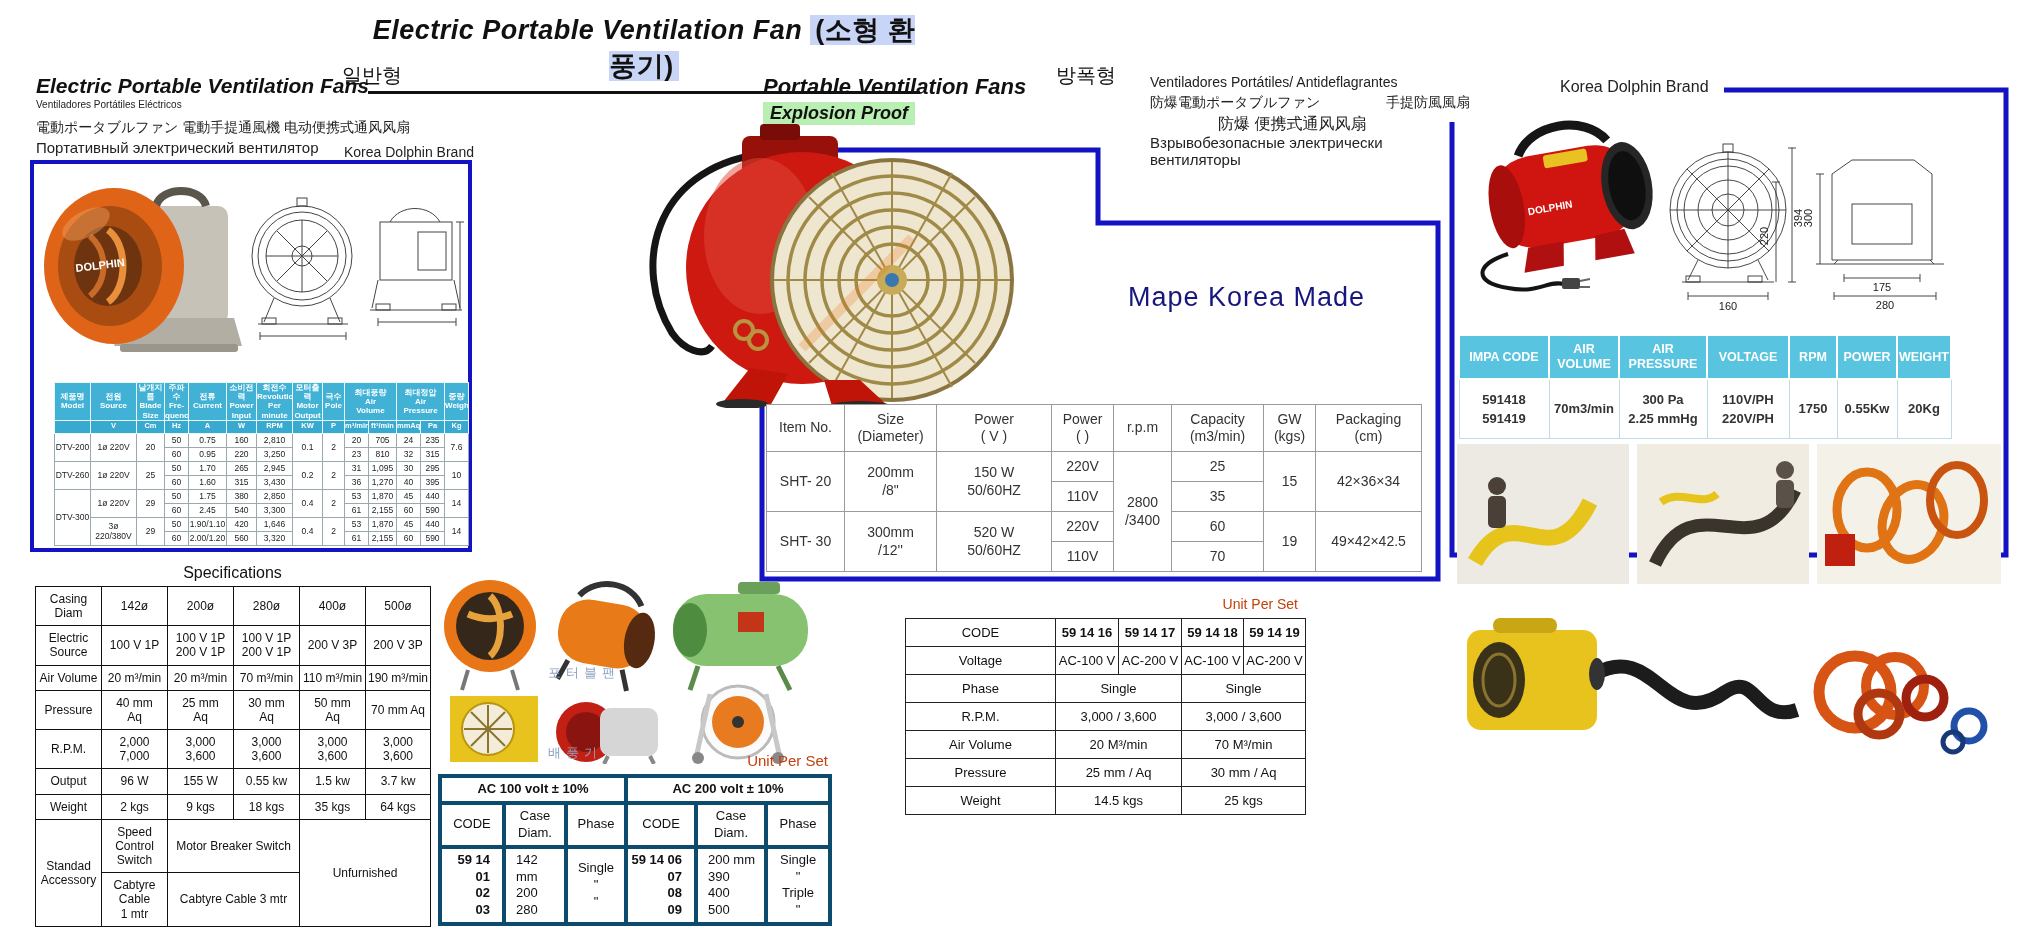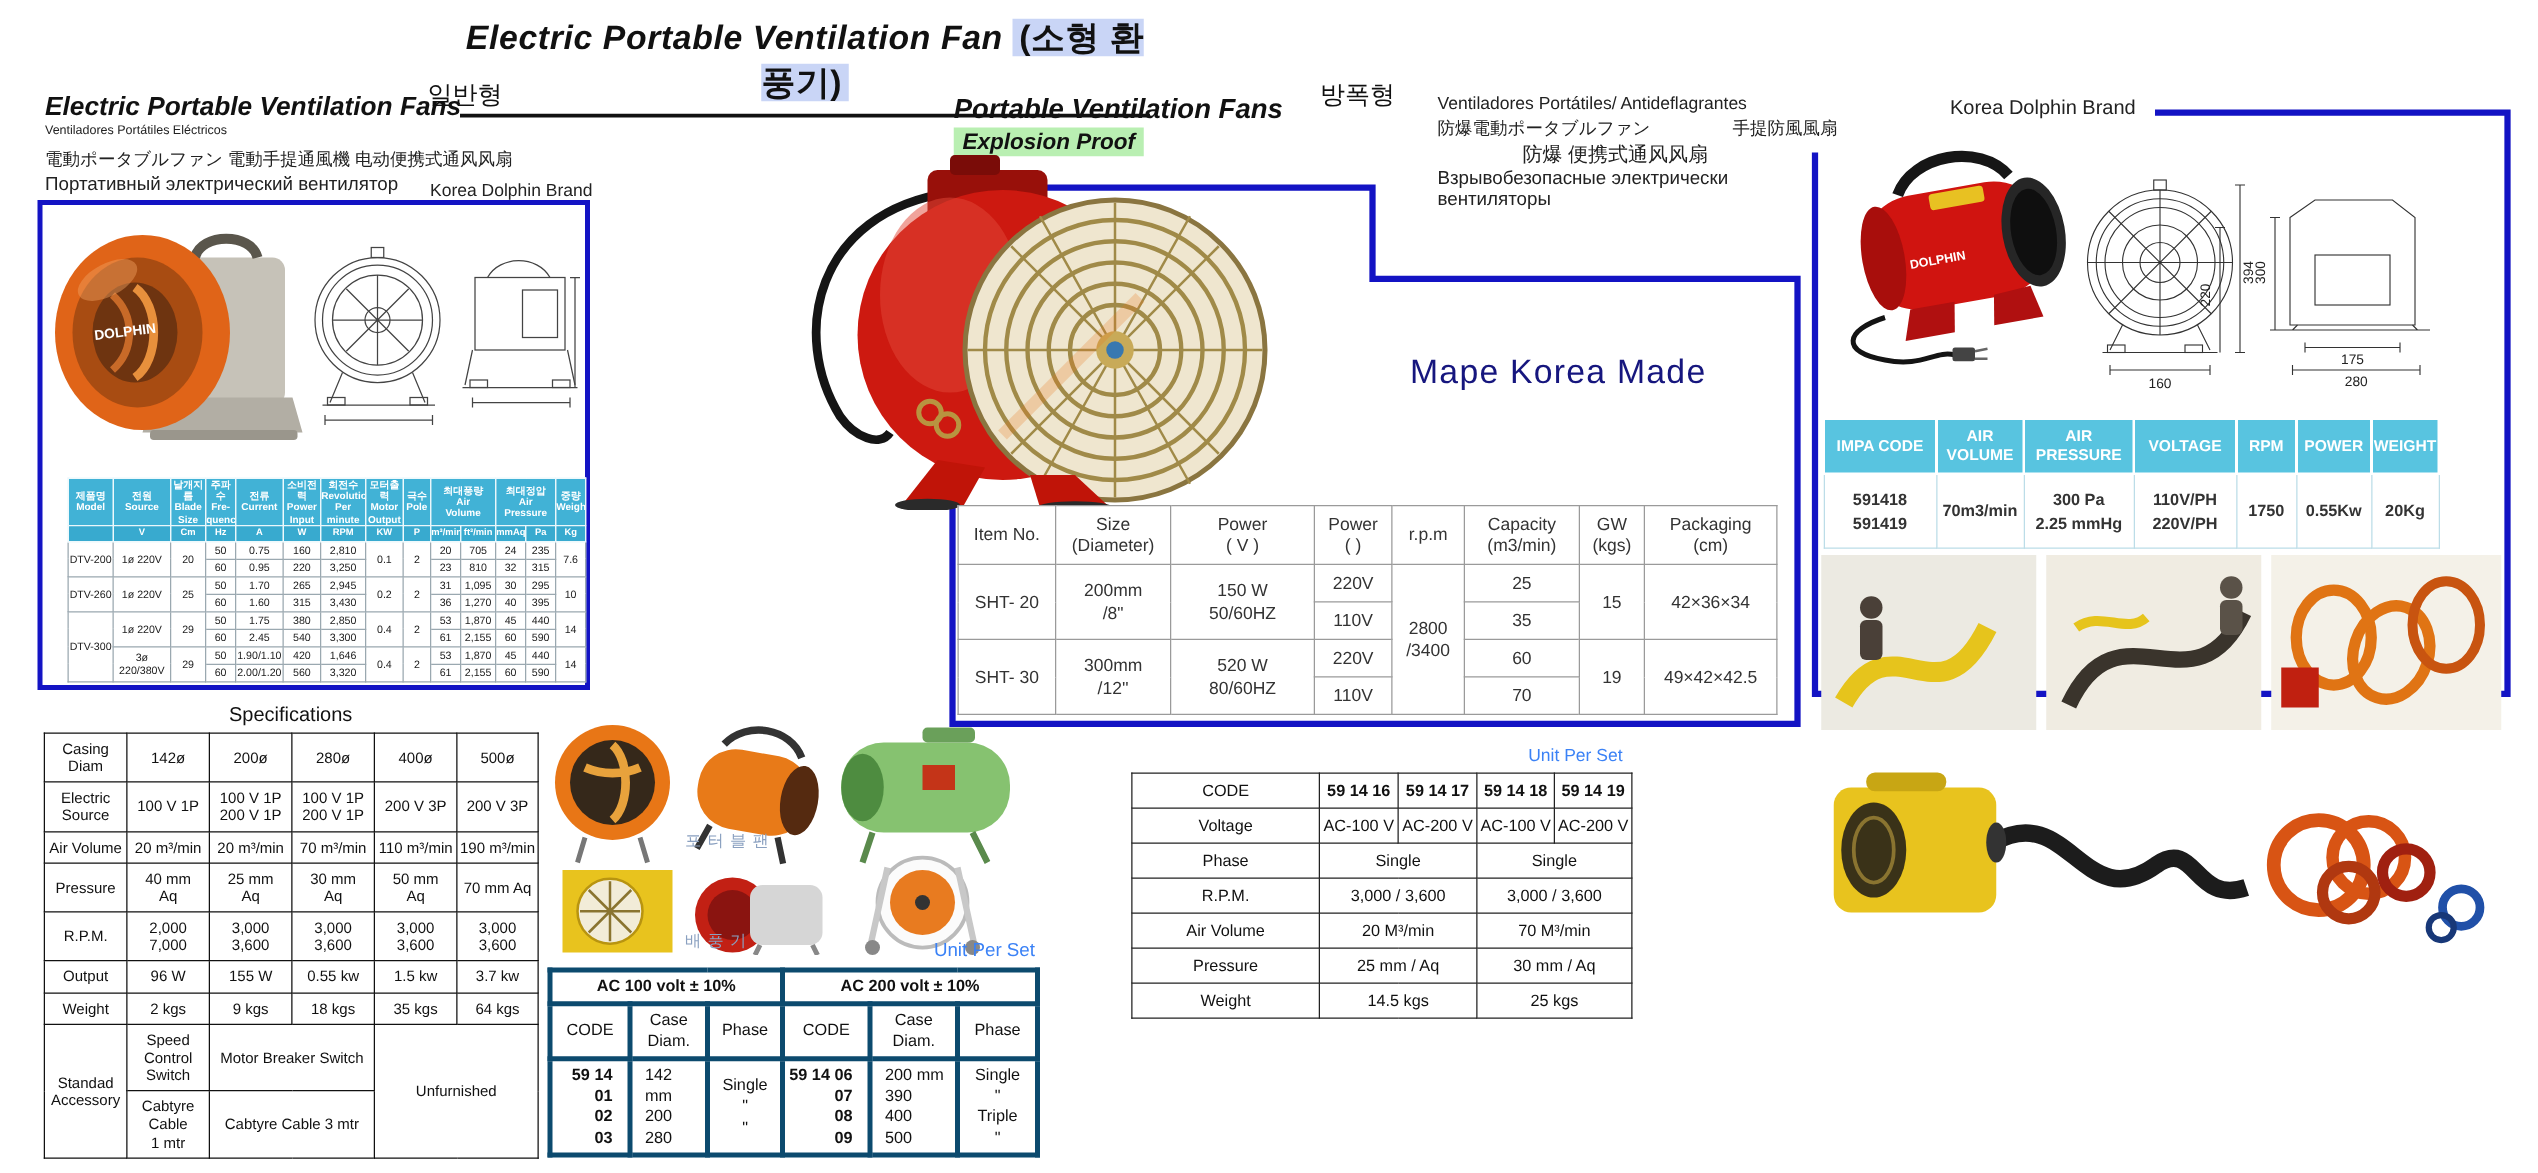--- a/index.html
+++ b/index.html
@@ -10,21 +10,21 @@
   #page-title{left:368px;top:12px;width:552px;text-align:center;font-size:27px;font-weight:bold;
               font-style:italic;border-bottom:3px solid #111;padding-bottom:7px;letter-spacing:.5px;}
   #page-title .kr{background:#c9d5f6;font-style:normal;padding:0 5px;}
   
   .sec-head{font-size:21px;font-weight:bold;font-style:italic;}
   .sec-type{font-size:20px;font-weight:normal;}
   .sub{font-size:14px;color:#222;}
   .badge{background:#b9efb2;font-size:18px;font-weight:bold;font-style:italic;padding:1px 7px;}
   .brand-lbl{font-size:14px;color:#222;}
   .made{font-size:27px;color:#16167e;letter-spacing:1px;}
-  .caption-r{font-size:15px;text-align:right;color:#3b82f6;}
+  .caption-r{font-size:15px;text-align:right;color:#c2410c;}
   .kr-cap{font-size:13px;letter-spacing:5px;color:#8aa0c0;}
   
   table.tbl{border-collapse:collapse;table-layout:fixed;position:absolute;background:#fff;}
   table.tbl td{white-space:pre-line;text-align:center;vertical-align:middle;overflow:hidden;
                font-family:"Liberation Sans",sans-serif;}
   
   .dtv td{border:1px solid #9aa8b0;font-size:8.5px;line-height:1.2;height:13px;padding:0;color:#222;}
   .dtv tr:first-child td{height:36px;}
   .dtv td.hc{background:#41b2d6;color:#fff;border:1px solid #e9f7fb;font-weight:bold;font-size:8px;line-height:1.15;}
   .dtv td.u{font-size:7.5px;height:12px;background:#38aacf;}
@@ -555,21 +555,21 @@
         </tr>
         <tr>
           <td>110V</td>
           <td>35</td>
         </tr>
         <tr>
           <td rowspan="2">SHT- 30</td>
           <td rowspan="2">300mm
 /12''</td>
           <td rowspan="2">520 W
-80/60HZ</td>
+50/60HZ</td>
           <td>220V</td>
           <td>60</td>
           <td rowspan="2">19</td>
           <td rowspan="2">49×42×42.5</td>
         </tr>
         <tr>
           <td>110V</td>
           <td>70</td>
         </tr>
       </tbody>

